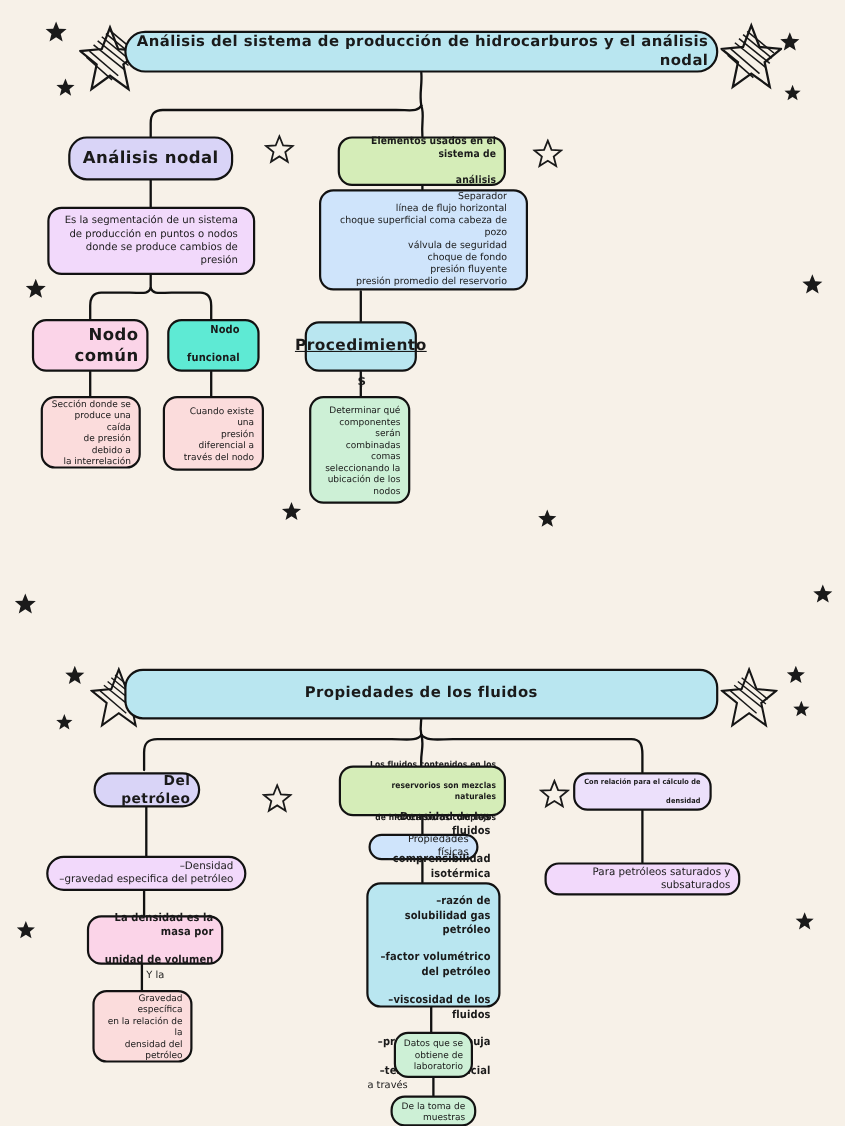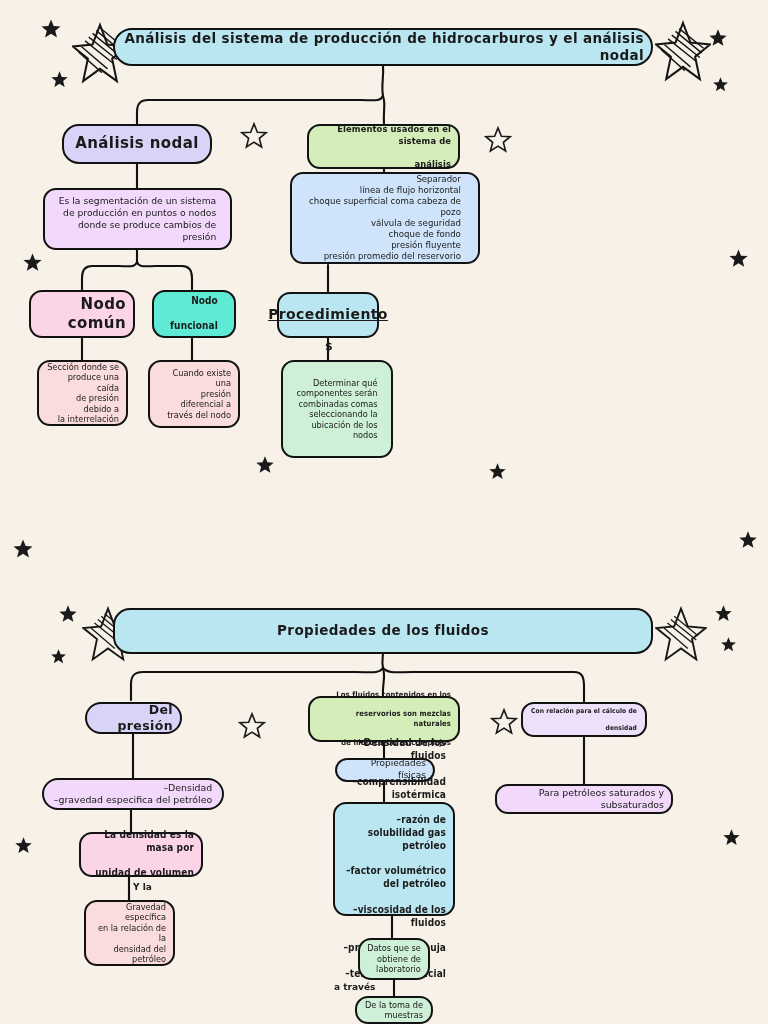--- a/index.html
+++ b/index.html
@@ -44,21 +44,20 @@
   .f-cond   { font-family: "DejaVu Sans Condensed", "DejaVu Sans", sans-serif; font-weight: 700; letter-spacing: .1px; }
 
   .edge-label {
     position: absolute;
     z-index: 4;
     font-family: "DejaVu Sans", sans-serif;
     font-size: 9px;
     color: #1a1a1a;
     background: transparent;
     white-space: nowrap;
-    font-weight: bold;
   }
 
   .star { position: absolute; z-index: 2; }
   .star svg { display: block; }
 </style>
 </head>
 <body>
 
 <div id="canvas">
 
@@ -293,30 +292,30 @@
 pozo
 válvula de seguridad
 choque de fondo
 presión fluyente
 presión promedio del reservorio</div>
 
   <div class="node rnd f-hand" style="left:277px;top:292px;width:102px;height:46px;background:#b9e6f0;font-size:14px;text-decoration:underline;">Procedimiento</div>
 
   <div class="edge-label" style="left:325px;top:340px;font-weight:700;font-size:11px;">$</div>
 
-  <div class="node rnd f-plain" style="left:281px;top:360px;width:112px;height:98px;background:#cdf0d6;font-size:8.2px;">Determinar qué
+  <div class="node rnd f-plain" style="left:281px;top:360px;width:92px;height:98px;background:#cdf0d6;font-size:8.2px;">Determinar qué
 componentes serán
 combinadas comas
 seleccionando la
 ubicación de los
 nodos</div>
 
   <div class="node rnd-lg f-hand" style="left:113px;top:608px;width:540px;height:46px;background:#b9e6f0;font-size:13.5px;">Propiedades de los fluidos</div>
 
-  <div class="node pill f-hand" style="left:85px;top:702px;width:97px;height:32px;background:#d9d4f7;font-size:12.5px;">Del presión</div>
+  <div class="node pill f-hand" style="left:85px;top:702px;width:97px;height:32px;background:#d9d4f7;font-size:12.5px;">Del petróleo</div>
 
   <div class="node pill f-plain" style="left:42px;top:778px;width:182px;height:32px;background:#f2d9fb;font-size:9.4px;">–Densidad
 –gravedad especifica del petróleo</div>
 
   <div class="node rnd f-cond" style="left:79px;top:832px;width:124px;height:45px;background:#fbd4e8;font-size:10px;">La densidad es la masa por
 
 unidad de volumen</div>
 
   <div class="edge-label" style="left:133px;top:882px;">Y la</div>
 

